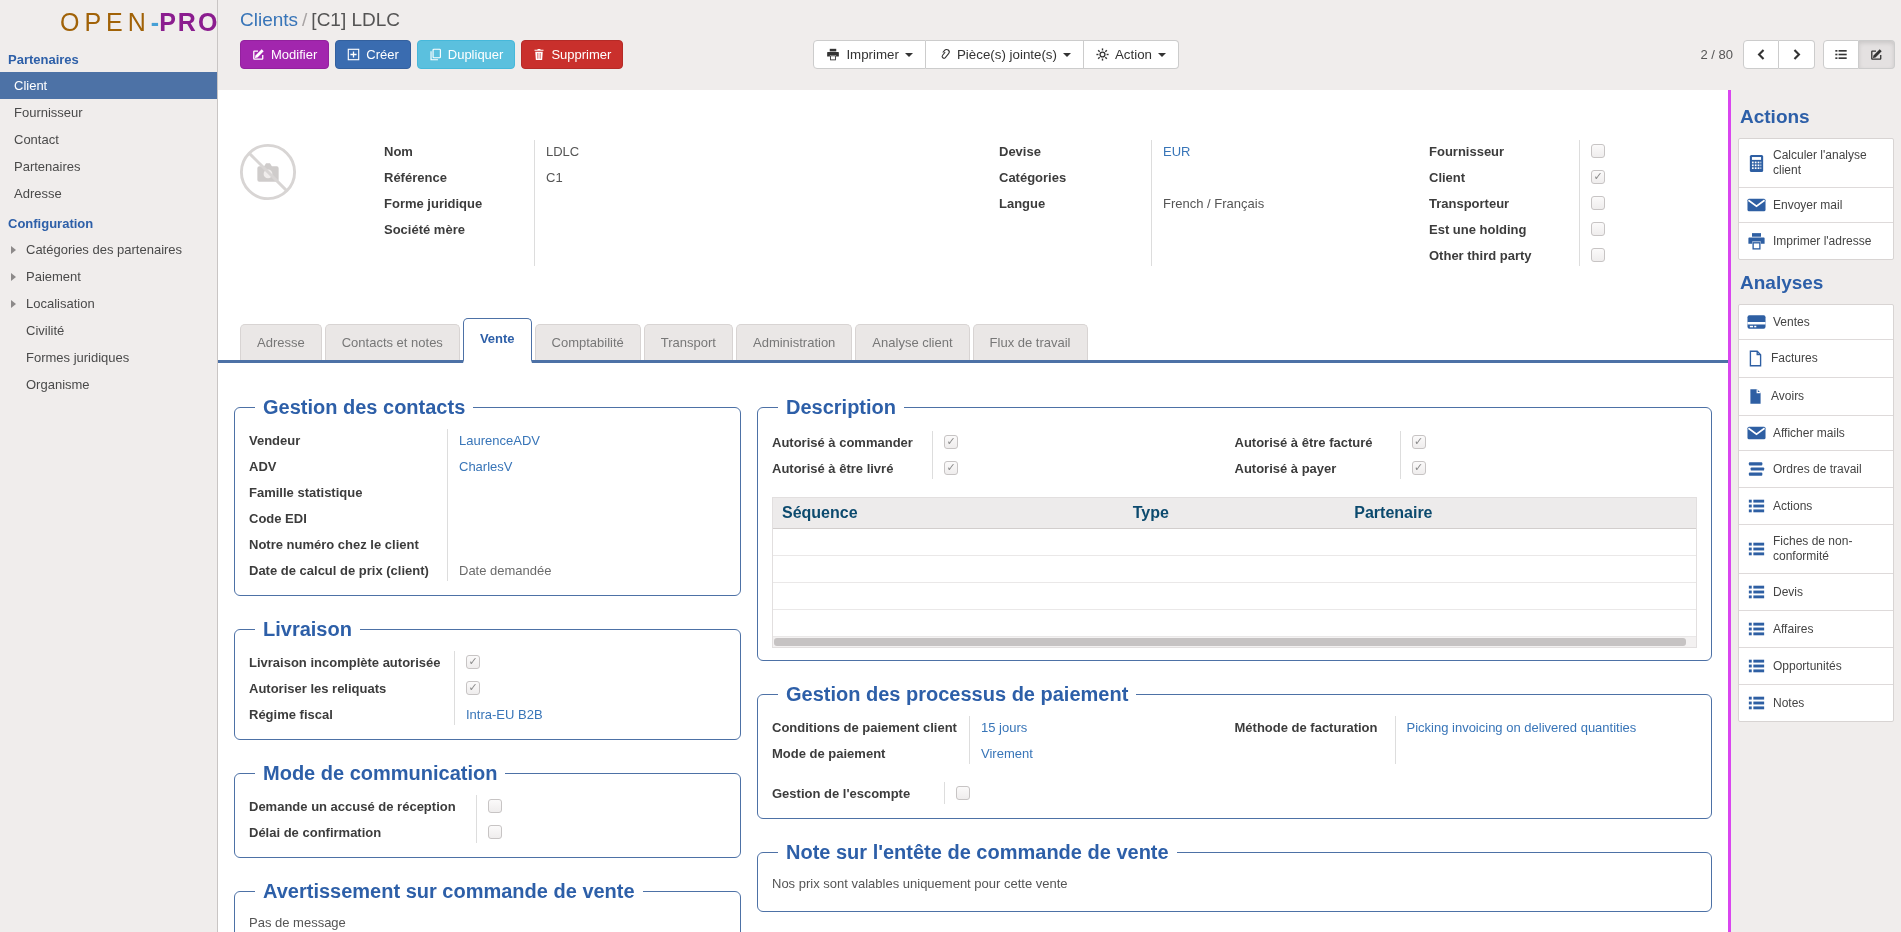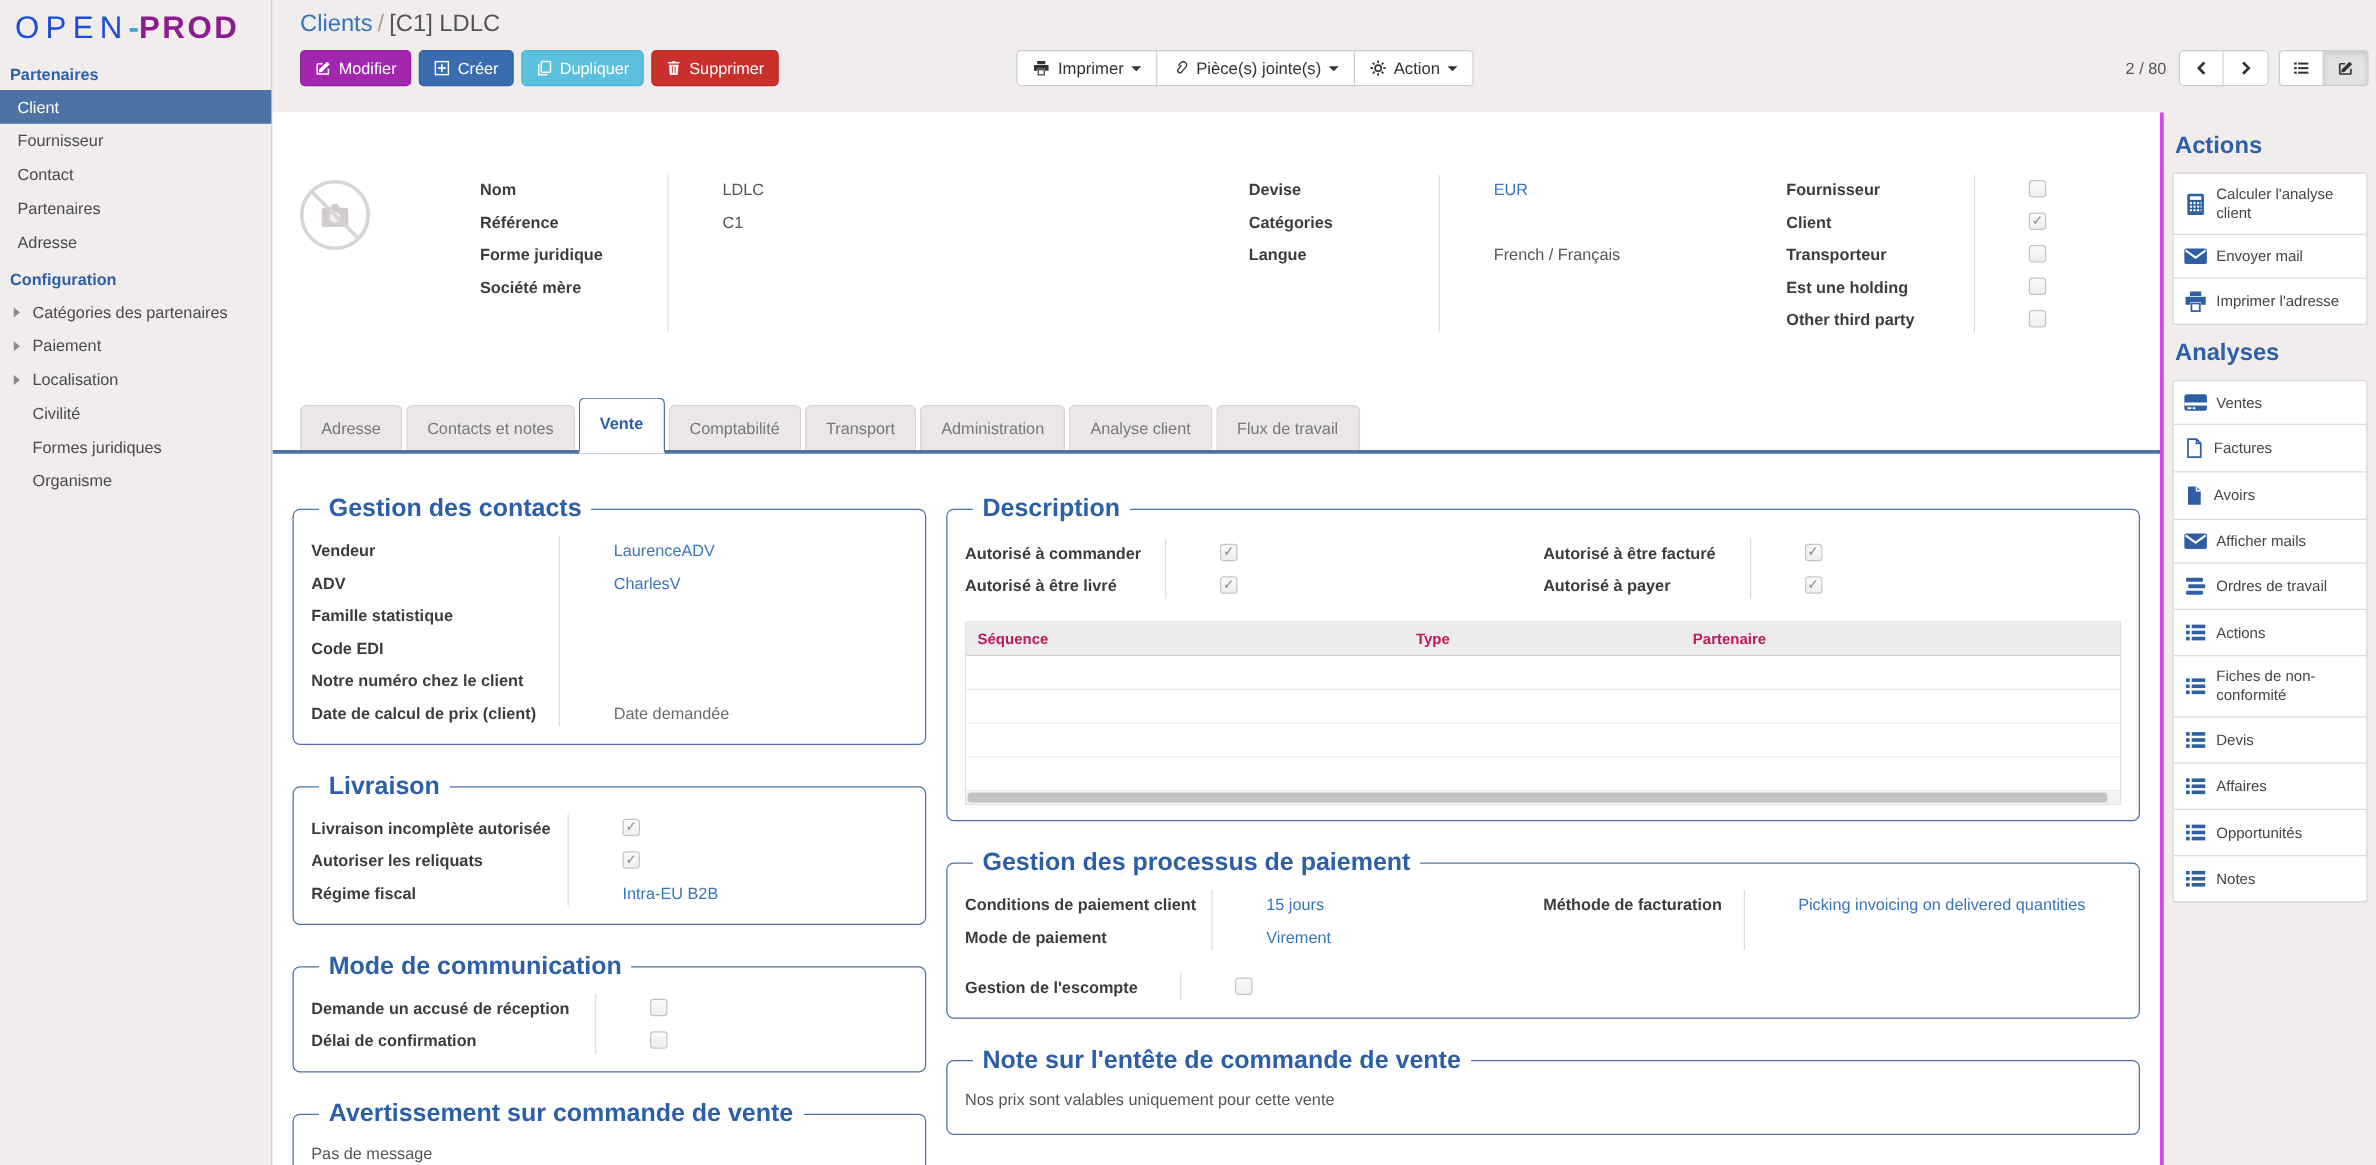--- a/index.html
+++ b/index.html
@@ -4,21 +4,21 @@
 <style>
   * { box-sizing: border-box; margin: 0; padding: 0; }
   html,body { width:1901px; height:932px; overflow:hidden; }
   body { font-family:"Liberation Sans","DejaVu Sans",sans-serif; font-size:13px; color:#444; background:#fff; }
 
   .app { display:flex; width:1901px; height:932px; }
 
   
   .sidebar { width:218px; flex-shrink:0; background:#f0edec; border-right:1px solid #c9c5c4; }
   .logo { padding:8px 0 6px 12px; font-size:25px; white-space:nowrap; cursor:pointer; }
-  .lg-open { color:#1d4ed8; letter-spacing:5px; }
+  .lg-open { color:#a16207; letter-spacing:5px;margin-left:48px; }
   .lg-dash { color:#46a0d6; font-weight:bold; }
   .lg-prod { color:#8b1d8f; font-weight:bold; letter-spacing:2px; }
   .side-title { color:#2d5fa8; font-weight:bold; padding:9px 8px 5px 8px; }
   .side-item { padding:6px 8px 6px 14px; color:#4a4a4a; cursor:pointer; position:relative; }
   .side-item.active { background:#4d72a6; color:#fff; }
   .side-item.cfg { padding-left:26px; }
   .caret-right { position:absolute; left:11px; top:10px; width:0; height:0;
     border-left:5px solid #8d8a8a; border-top:4px solid transparent; border-bottom:4px solid transparent; }
 
   
@@ -74,21 +74,21 @@
   
   .headform { display:flex; padding:48px 0 0 20px; }
   .photo-wrap { width:60px; margin:4px 86px 0 0; flex-shrink:0; cursor:pointer; }
   .hcol { flex-shrink:0; }
   .hcol1 { width:615px; }
   .hcol2 { width:430px; }
   .hcol3 { width:300px; }
 
   .fgroup { position:relative; }
   .fgroup::after { content:""; position:absolute; left:var(--lw); top:2px; bottom:2px; border-left:1px solid #ddd; }
-  .frow { display:flex; align-items:center; min-height:26px;gap:32px; }
+  .frow { display:flex; align-items:center; min-height:26px; }
   .flabel { width:var(--lw); font-weight:bold; color:#3c3c3c; padding-right:10px; flex-shrink:0; }
   .fval { padding-left:12px; color:#555; }
   .fval.link { color:#3875b8; cursor:pointer; }
   .fval.muted { color:#6b6b6b; }
 
   .cb { width:14px; height:14px; margin-left:12px; border:1px solid #c7c4c4; border-radius:3px;
         background:linear-gradient(#fbfafa,#efeded); display:inline-flex; align-items:center; justify-content:center;
         font-size:11px; color:#8a8a8a; cursor:pointer; flex-shrink:0; }
   .cb[data-checked="true"]::after { content:"✓"; margin-top:-1px; }
 
@@ -107,21 +107,21 @@
   fieldset { border:1px solid #4d71a6; border-radius:6px; margin-bottom:22px; padding:8px 14px 12px; background:#fff; }
   legend { color:#2d5fa8; font-weight:bold; font-size:20px; padding:0 8px; margin-left:6px; white-space:nowrap; }
   .section-msg { color:#555; padding:4px 0 8px; }
 
   
   .desc-grid { display:flex; padding-top:2px; }
   .desc-grid .fgroup { flex:1; }
 
   
   .dtable { margin-top:16px; border:1px solid #e2dfdf; }
-  .dt-head { display:flex; background:#edebeb; border-bottom:1px solid #d2cecd; font-weight:bold; font-size:12px; color:#be185d; }
+  .dt-head { display:flex; background:#edebeb; border-bottom:1px solid #d2cecd; font-weight:bold; font-size:16px; color:#0c4a6e; }
   .dt-head > div { padding:6px 9px; cursor:pointer; }
   .dc1 { width:38%; } .dc2 { width:24%; } .dc3 { flex:1; }
   .trow { height:27px; border-bottom:1px solid #eae8e8; background:#fff; }
   .hscroll { height:10px; background:#f3f1f1; padding:1px; }
   .hthumb { height:8px; width:99%; background:#c6c3c3; border-radius:3px; cursor:pointer; }
 
   
   .pay-grid { display:flex; }
   .pay-left { width:50%; flex-shrink:0; }
   .pay-right { flex:1; }

